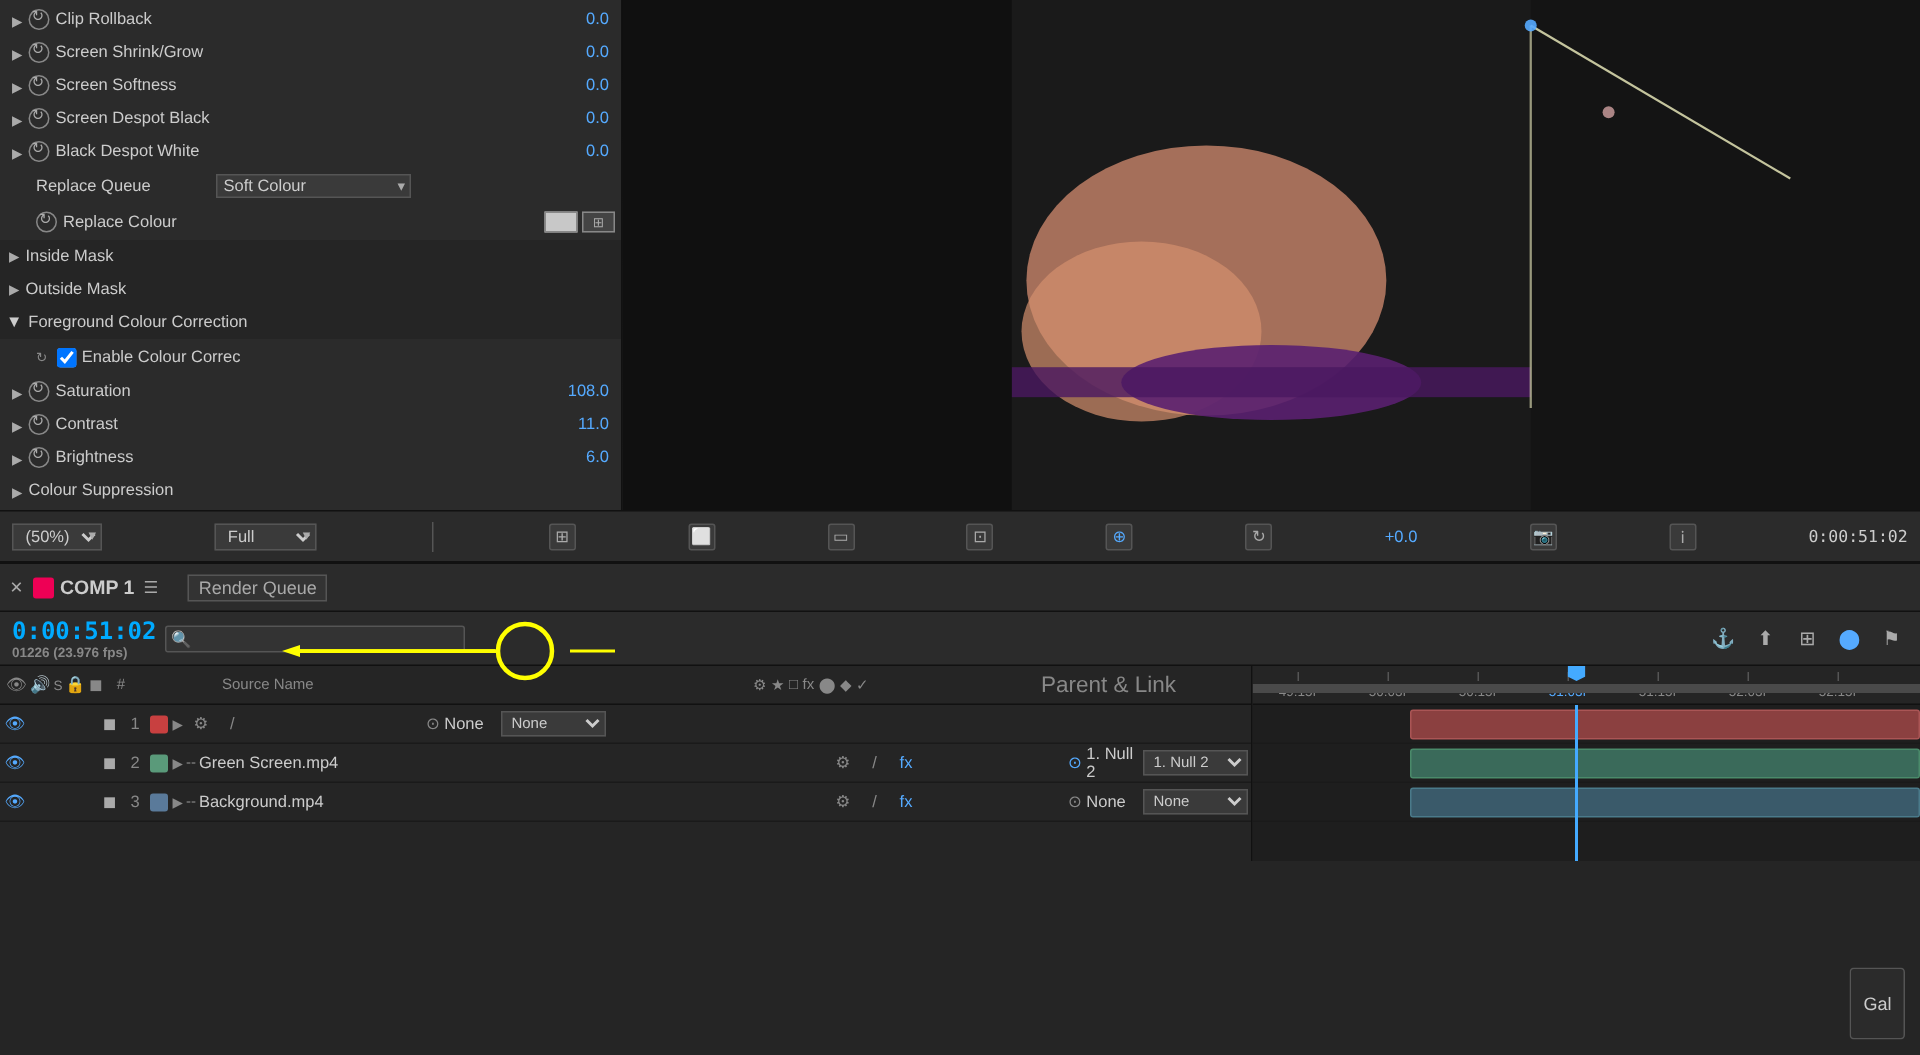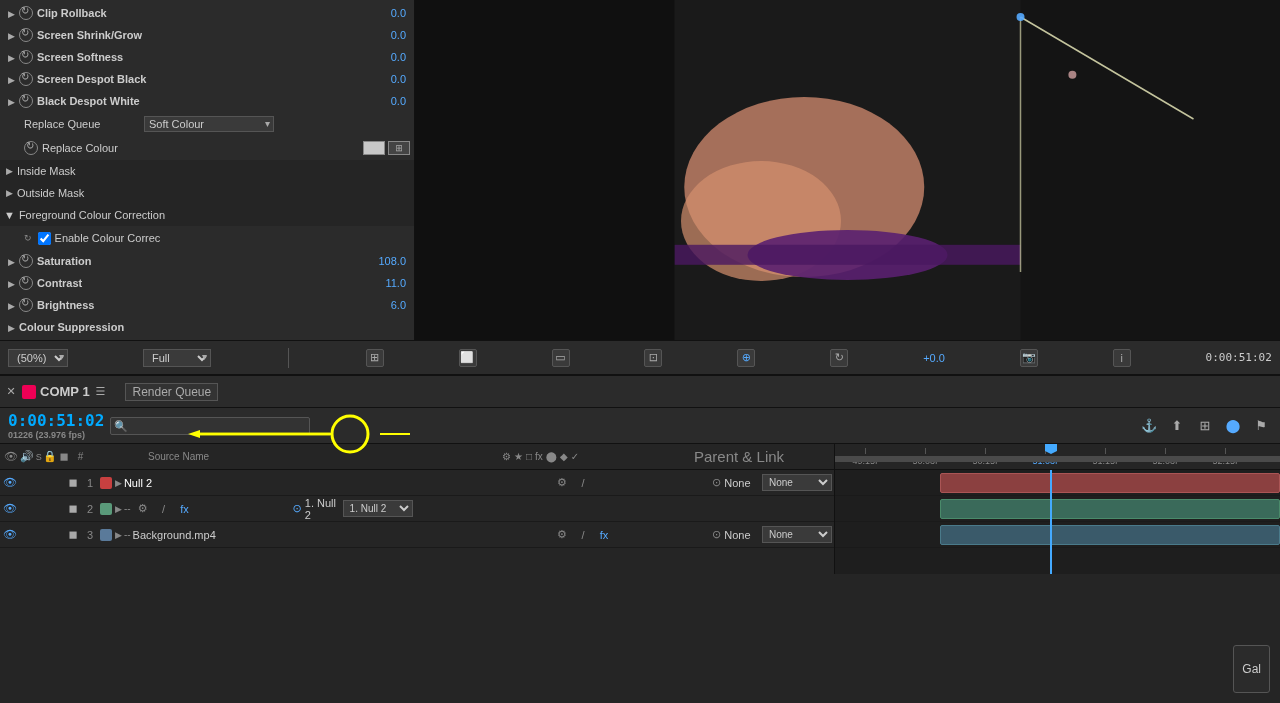--- a/index.html
+++ b/index.html
@@ -65,21 +65,20 @@
       color: #aaa;
       position: absolute;
       top: -2px;
       left: 1px;
     }
 
     .effect-label {
       flex: 1;
       color: #ccc;
       font-size: 11px;
-      font-weight: bold;
     }
 
     .effect-value {
       color: #5af;
       font-size: 11px;
       margin-right: 4px;
     }
 
     
     .replace-method-row {
@@ -826,21 +825,20 @@
 
       <div class="layer-row">
         <span class="layer-vis">👁</span>
         <span class="layer-audio"></span>
         <span class="layer-solo"></span>
         <span class="layer-lock"></span>
         <span class="layer-label-btn">◼</span>
         <span class="layer-num">1</span>
         <div class="layer-color-box" style="background:#c84040;"></div>
         <span class="layer-expand">▶</span>
-        <span class="layer-name layer-name-null">Null 2</span>
         <div class="layer-switches">
           <span class="sw-icon">⚙</span>
           <span class="sw-icon">/</span>
         </div>
         <div class="layer-parent">
           <span class="parent-link-icon">⊙</span>
           <span class="parent-value">None</span>
           <select class="parent-dropdown">
             <option>None</option>
           </select>
@@ -850,20 +848,21 @@
       <div class="layer-row">
         <span class="layer-vis">👁</span>
         <span class="layer-audio"></span>
         <span class="layer-solo"></span>
         <span class="layer-lock"></span>
         <span class="layer-label-btn">◼</span>
         <span class="layer-num">2</span>
         <div class="layer-color-box" style="background:#5a9a7a;"></div>
         <span class="layer-expand">▶</span>
         <span style="color:#888;font-size:10px;margin-right:2px;">--</span>
+        <span class="layer-name">Green Screen.mp4</span>
         <div class="layer-switches">
           <span class="sw-icon">⚙</span>
           <span class="sw-icon">/</span>
           <span class="sw-icon active">fx</span>
         </div>
         <div class="layer-parent">
           <span class="parent-link-icon" style="color:#5af;">⊙</span>
           <span class="parent-value">1. Null 2</span>
           <select class="parent-dropdown">
             <option>1. Null 2</option>

